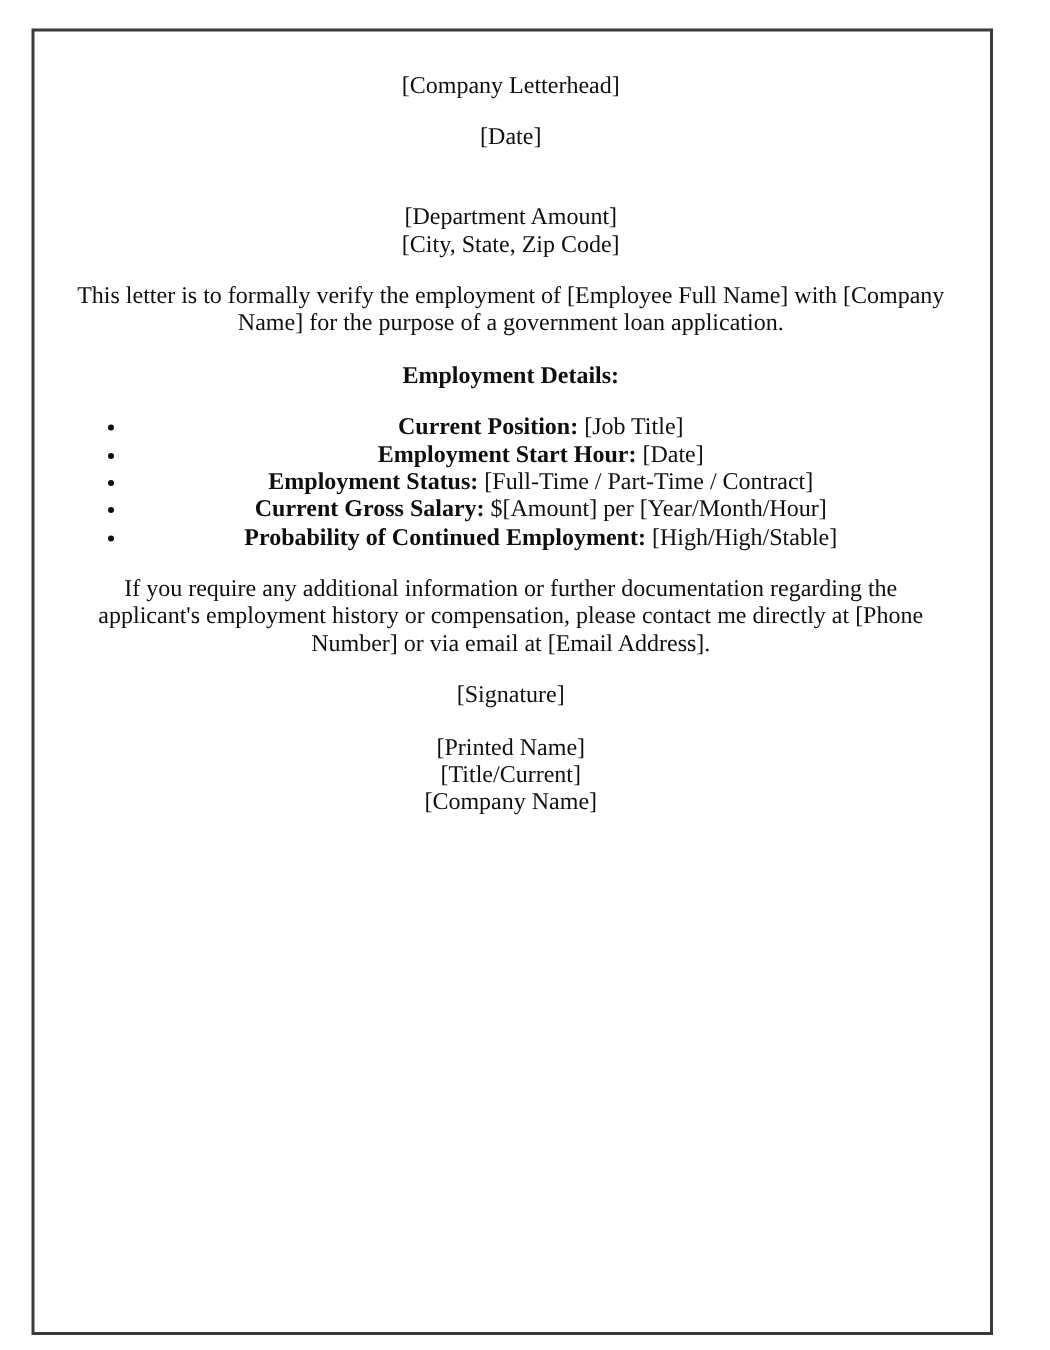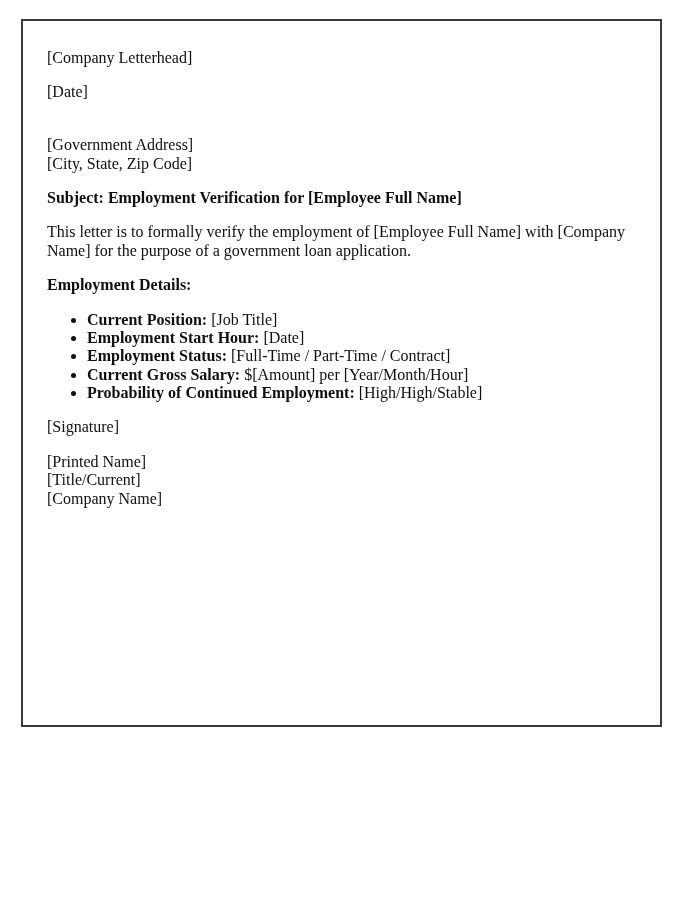--- a/index.html
+++ b/index.html
@@ -12,29 +12,30 @@
     width: 700px;
     height: 900px;
     background: #ffffff;
     overflow: hidden;
   }
   .letter-box {
     position: absolute;
     left: 21px;
     top: 19px;
     width: 641px;
-    height: 708px;
+    height: 871px;
     box-sizing: border-box;
     border: 2px solid #3a3a3a;
     padding: 12px 26px 20px 24px;
     background: #ffffff;
     font-family: "Liberation Serif", "DejaVu Serif", serif;
     font-size: 16px;
     line-height: 1.15;
     color: #0f0f0f;
+    text-align: center;
   }
   .letter-box p {
     margin: 16px 0;
   }
   .letter-box ul {
     margin: 16px 0;
     padding-left: 40px;
     list-style-type: disc;
   }
   .letter-box li {
@@ -48,37 +49,37 @@
 </head>
 <body>
 
 <div class="page">
   <div class="letter-box">
 
     <p>[Company Letterhead]</p>
 
     <p>[Date]</p>
 
-    <p><br><span>[Government Address]</span><br><span>[City, State, Zip Code]</span></p>
+    <p><br><span>[Department Amount]</span><br><span>[City, State, Zip Code]</span></p>
 
-    <p class="b">Subject: Employment Verification for [Employee Full Name]</p>
 
 
     <p>This letter is to formally verify the employment of [Employee Full Name] with [Company Name] for the purpose of a government loan application.</p>
 
     <p class="b">Employment Details:</p>
 
     <ul>
       <li><span class="b">Current Position:</span> <span>[Job Title]</span></li>
       <li><span class="b">Employment Start Hour:</span> <span>[Date]</span></li>
       <li><span class="b">Employment Status:</span> <span>[Full-Time / Part-Time / Contract]</span></li>
       <li><span class="b">Current Gross Salary:</span> <span>$[Amount] per [Year/Month/Hour]</span></li>
       <li><span class="b">Probability of Continued Employment:</span> <span>[High/High/Stable]</span></li>
     </ul>
 
+    <p>If you require any additional information or further documentation regarding the applicant's employment history or compensation, please contact me directly at [Phone Number] or via email at [Email Address].</p>
 
 
     <p>[Signature]</p>
 
     <p><span>[Printed Name]</span><br><span>[Title/Current]</span><br><span>[Company Name]</span></p>
 
   </div>
 </div>
 
 </body></html>

